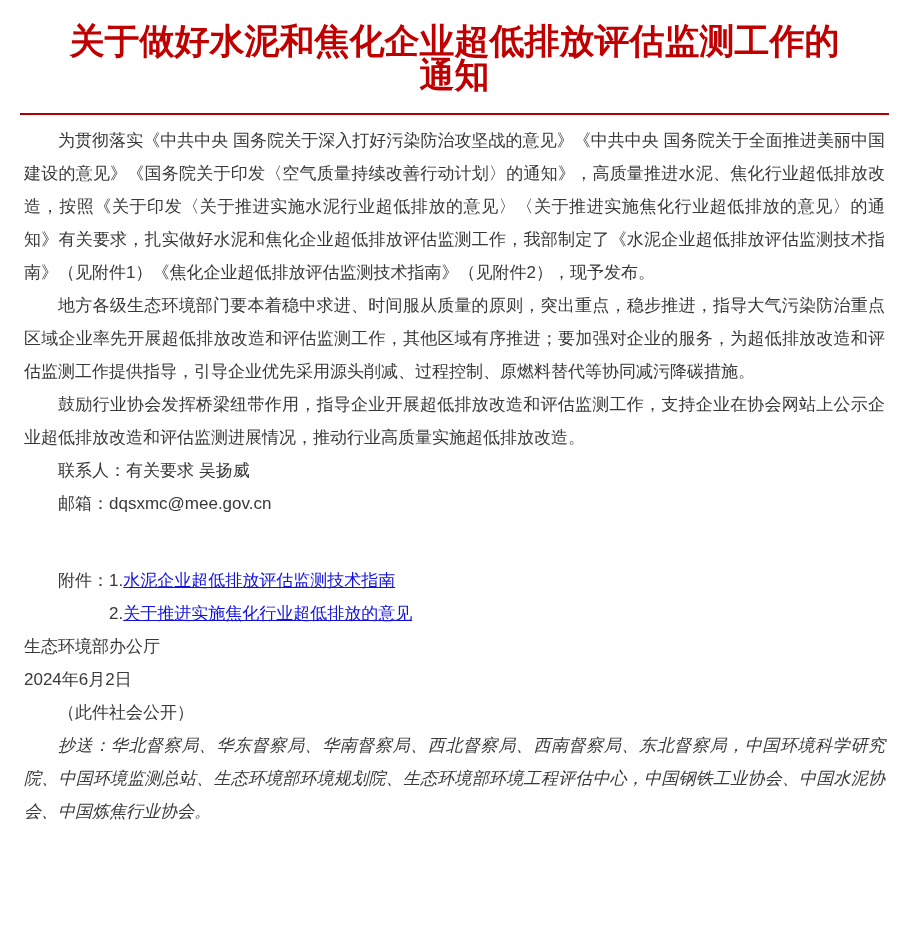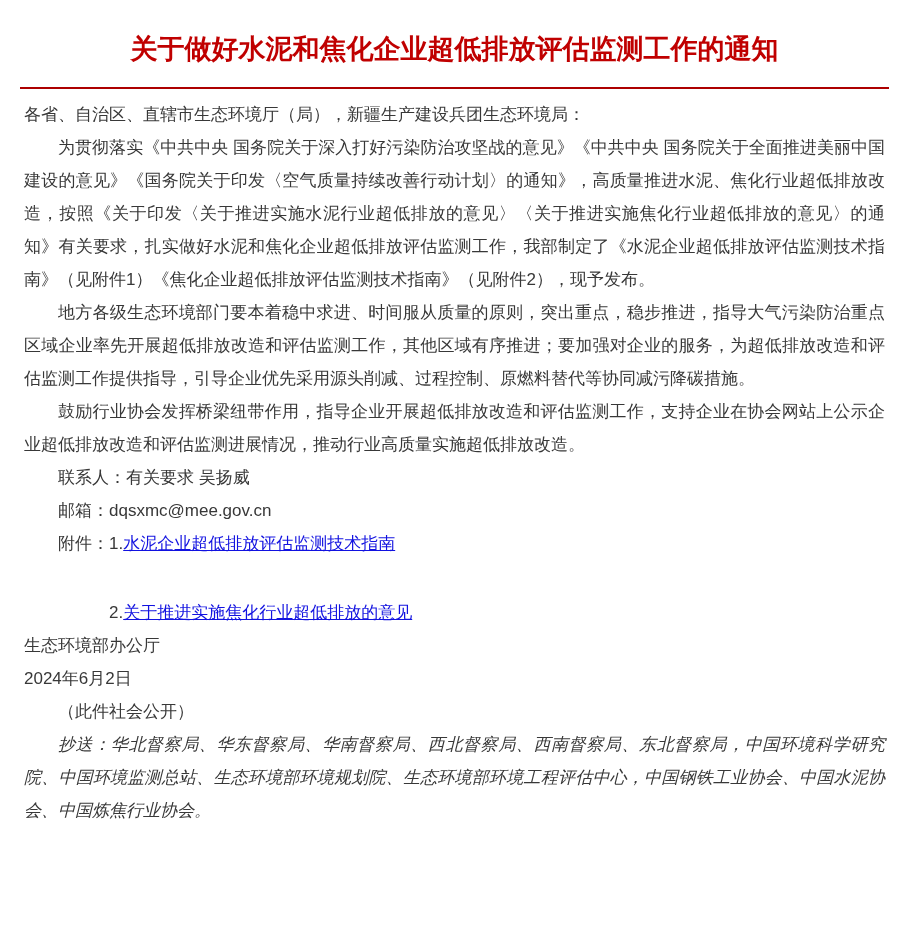--- a/index.html
+++ b/index.html
@@ -6,24 +6,24 @@
   .page {
     width: 909px;
     height: 944px;
     box-sizing: border-box;
     background: #ffffff;
     font-family: "Liberation Sans", sans-serif;
     color: #383838;
     overflow: hidden;
   }
   .doc-title {
-    margin: 16px;
+    margin: 8px;
     padding: 16px 60px 0 60px;
     text-align: center;
-    font-size: 27px;
+    font-size: 35px;
     line-height: 34px;
     font-weight: bold;
     color: #c00000;
   }
   .title-divider {
     border: none;
     border-top: 2px solid #ad0000;
     margin: 21px 20px 0 20px;
   }
   .content {
@@ -32,44 +32,44 @@
     line-height: 33px;
     text-align: justify;
   }
   .content p { margin: 0; }
   .indent { text-indent: 2em; }
   .contact-line { padding-left: 2em; }
   .attach {
     display: flex;
     align-items: flex-start;
     padding-left: 2em;
+    margin-top: 44px;
   }
   .attach-label { white-space: nowrap; }
-  .attach-items { display: flex; flex-direction: column; gap: 36px; }
+  .attach-items { display: flex; flex-direction: column; }
   .attach-item { white-space: nowrap; }
   .attach-link {
     color: #1212e0;
     text-decoration: underline;
     cursor: pointer;
   }
   .right-line { text-align: left; padding-right: 26px; }
   .cc-para { text-indent: 2em; font-style: italic; }
 </style>
 </head>
 <body>
 
 <div class="page">
 
   <h1 class="doc-title">关于做好水泥和焦化企业超低排放评估监测工作的通知</h1>
 
   <hr class="title-divider">
 
   <div class="content">
 
-    <p class="salutation">各省、自治区、直辖市生态环境厅（局），新疆生产建设兵团生态环境局：</p>
 
     <p class="indent">为贯彻落实《中共中央 国务院关于深入打好污染防治攻坚战的意见》《中共中央 国务院关于全面推进美丽中国建设的意见》《国务院关于印发〈空气质量持续改善行动计划〉的通知》，高质量推进水泥、焦化行业超低排放改造，按照《关于印发〈关于推进实施水泥行业超低排放的意见〉〈关于推进实施焦化行业超低排放的意见〉的通知》有关要求，扎实做好水泥和焦化企业超低排放评估监测工作，我部制定了《水泥企业超低排放评估监测技术指南》（见附件1）《焦化企业超低排放评估监测技术指南》（见附件2），现予发布。</p>
     <p class="indent">地方各级生态环境部门要本着稳中求进、时间服从质量的原则，突出重点，稳步推进，指导大气污染防治重点区域企业率先开展超低排放改造和评估监测工作，其他区域有序推进；要加强对企业的服务，为超低排放改造和评估监测工作提供指导，引导企业优先采用源头削减、过程控制、原燃料替代等协同减污降碳措施。</p>
     <p class="indent">鼓励行业协会发挥桥梁纽带作用，指导企业开展超低排放改造和评估监测工作，支持企业在协会网站上公示企业超低排放改造和评估监测进展情况，推动行业高质量实施超低排放改造。</p>
 
     <p class="contact-line">
       <span>联系人：</span><span>有关要求 吴扬威</span>
     </p>
 
 

